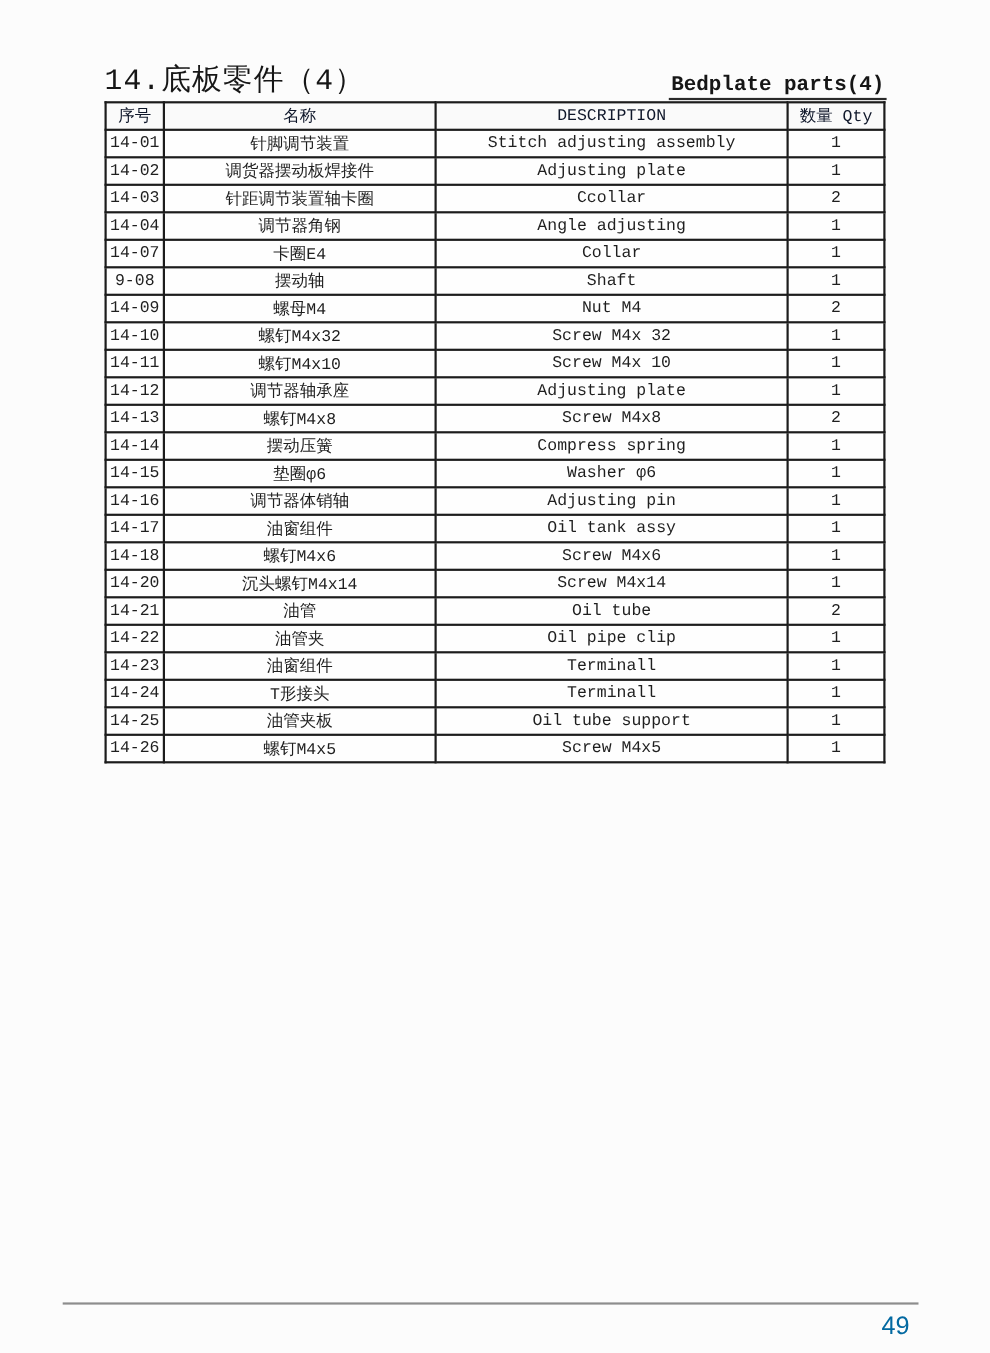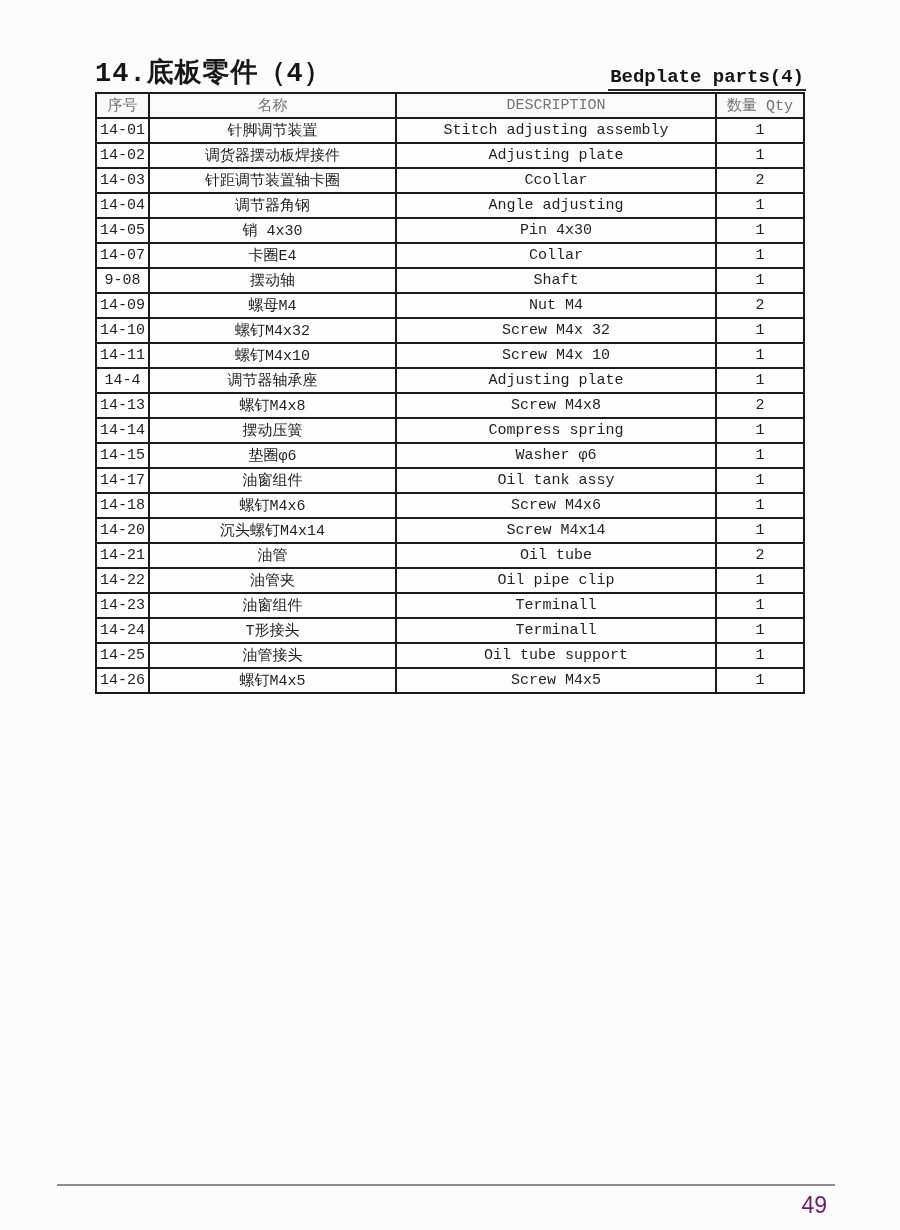--- a/index.html
+++ b/index.html
@@ -9,21 +9,21 @@
     width:900px; height:1230px;
     background:#fcfcfc;
     font-family:"Liberation Mono","DejaVu Sans Mono",monospace;
     color:#1f1f1f;
     overflow:hidden;
   }
   .title-zh {
     position:absolute;
     left:95px; top:54px;
     font-size:27px;
-    font-weight:bold;
+    font-weight:normal;
     letter-spacing:1px;
     color:#161616;
     white-space:nowrap;
   }
   .title-en {
     position:absolute;
     right:94px; top:66px;
     font-size:19px;
     font-weight:bold;
     color:#161616;
@@ -47,36 +47,36 @@
     vertical-align:middle;
     font-size:15px;
     font-weight:normal;
     overflow:hidden;
     white-space:nowrap;
   }
   table.parts col.c-no   { width:53px;  }
   table.parts col.c-name { width:247px; }
   table.parts col.c-desc { width:320px; }
   table.parts col.c-qty  { width:88px;  }
-  table.parts thead th { font-size:15px; color:#737373; background:#fafafa; }
+  table.parts thead th { font-size:15px; color:#0f172a; background:#fafafa; }
   td.col-name { font-size:15px; }
   .footer-line {
     position:absolute;
     left:57px; top:1184px;
     width:778px; height:2px;
     background:#8d8d8d;
   }
   .page-number {
     position:absolute;
     left:57px; top:1192px;
     width:770px;
     text-align:right;
     font-family:"Liberation Sans","DejaVu Sans",sans-serif;
     font-size:23px;
-    color:#701a75;
+    color:#0369a1;
   }
 </style>
 </head>
 <body>
 
 <div class="page">
 
   <div class="title-zh">14.底板零件（4）</div>
 
   <div class="title-en">Bedplate parts(4)</div>
@@ -115,26 +115,20 @@
           <td class="col-desc">Ccollar</td>
           <td class="col-qty">2</td>
         </tr>
         <tr>
           <td class="col-no">14-04</td>
           <td class="col-name">调节器角钢</td>
           <td class="col-desc">Angle adjusting</td>
           <td class="col-qty">1</td>
         </tr>
         <tr>
-          <td class="col-no">14-05</td>
-          <td class="col-name">销 4x30</td>
-          <td class="col-desc">Pin 4x30</td>
-          <td class="col-qty">1</td>
-        </tr>
-        <tr>
           <td class="col-no">14-07</td>
           <td class="col-name">卡圈E4</td>
           <td class="col-desc">Collar</td>
           <td class="col-qty">1</td>
         </tr>
         <tr>
           <td class="col-no">9-08</td>
           <td class="col-name">摆动轴</td>
           <td class="col-desc">Shaft</td>
           <td class="col-qty">1</td>
@@ -151,21 +145,21 @@
           <td class="col-desc">Screw M4x 32</td>
           <td class="col-qty">1</td>
         </tr>
         <tr>
           <td class="col-no">14-11</td>
           <td class="col-name">螺钉M4x10</td>
           <td class="col-desc">Screw M4x 10</td>
           <td class="col-qty">1</td>
         </tr>
         <tr>
-          <td class="col-no">14-4</td>
+          <td class="col-no">14-12</td>
           <td class="col-name">调节器轴承座</td>
           <td class="col-desc">Adjusting plate</td>
           <td class="col-qty">1</td>
         </tr>
         <tr>
           <td class="col-no">14-13</td>
           <td class="col-name">螺钉M4x8</td>
           <td class="col-desc">Screw M4x8</td>
           <td class="col-qty">2</td>
         </tr>
@@ -175,20 +169,26 @@
           <td class="col-desc">Compress spring</td>
           <td class="col-qty">1</td>
         </tr>
         <tr>
           <td class="col-no">14-15</td>
           <td class="col-name">垫圈φ6</td>
           <td class="col-desc">Washer φ6</td>
           <td class="col-qty">1</td>
         </tr>
         <tr>
+          <td class="col-no">14-16</td>
+          <td class="col-name">调节器体销轴</td>
+          <td class="col-desc">Adjusting pin</td>
+          <td class="col-qty">1</td>
+        </tr>
+        <tr>
           <td class="col-no">14-17</td>
           <td class="col-name">油窗组件</td>
           <td class="col-desc">Oil tank assy</td>
           <td class="col-qty">1</td>
         </tr>
         <tr>
           <td class="col-no">14-18</td>
           <td class="col-name">螺钉M4x6</td>
           <td class="col-desc">Screw M4x6</td>
           <td class="col-qty">1</td>
@@ -218,21 +218,21 @@
           <td class="col-qty">1</td>
         </tr>
         <tr>
           <td class="col-no">14-24</td>
           <td class="col-name">T形接头</td>
           <td class="col-desc">Terminall</td>
           <td class="col-qty">1</td>
         </tr>
         <tr>
           <td class="col-no">14-25</td>
-          <td class="col-name">油管接头</td>
+          <td class="col-name">油管夹板</td>
           <td class="col-desc">Oil tube support</td>
           <td class="col-qty">1</td>
         </tr>
         <tr>
           <td class="col-no">14-26</td>
           <td class="col-name">螺钉M4x5</td>
           <td class="col-desc">Screw M4x5</td>
           <td class="col-qty">1</td>
         </tr>
       </tbody>

